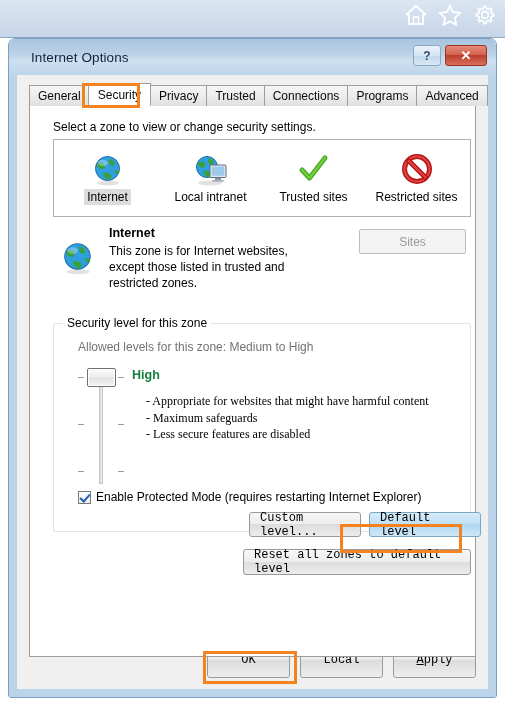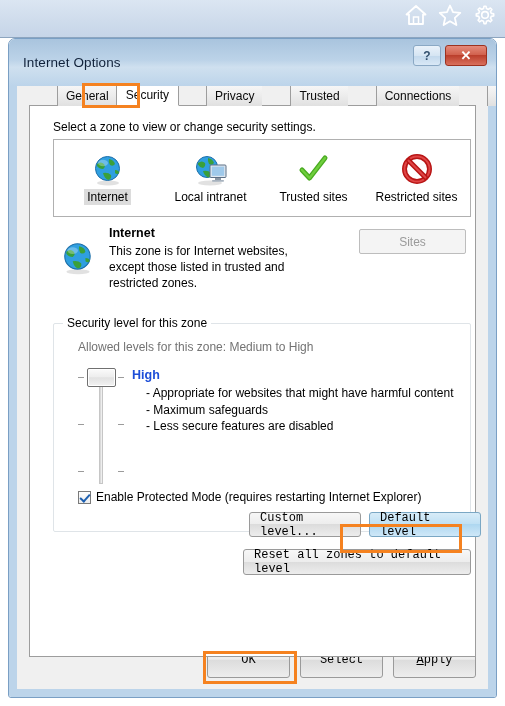--- a/index.html
+++ b/index.html
@@ -47,25 +47,25 @@
     position: absolute; inset: 0;
     border-radius: 6px 6px 2px 2px;
     border: 8px solid #bcd4ea;
     border-top-width: 0;
     pointer-events: none;
   }
 
   
   #titlebar {
     position: relative;
-    height: 47px;
+    height: 36px;
     background: linear-gradient(to bottom, #a9c4de 0%, #bcd3e8 45%, #cfe0ef 60%, #bcd4ea 100%);
     border-radius: 6px 6px 0 0;
     display: flex; align-items: center;
-    padding-left: 14px;
+    padding-left: 22px;
     z-index: 3;
   }
   #title-text {
     font-size: 13.5px;
     color: #11223a;
     letter-spacing: 0.1px;
   }
   #title-buttons {
     position: absolute; right: 9px; top: 6px;
     display: flex; gap: 4px;
@@ -114,21 +114,20 @@
     padding: 0 8px;
     display: flex; align-items: center;
     font-size: 12px;
     color: #0a0a0a;
     background: linear-gradient(to bottom, #f6f6f6 0%, #ececec 50%, #e0e0e0 100%);
     border: 1px solid #9d9d9d;
     border-bottom: none;
     border-right: none;
     cursor: default;
     position: relative;
-    margin-left: 28px;
   }
   .tab:last-child { border-right: 1px solid #9d9d9d; }
   .tab.selected {
     background: #ffffff;
     height: 23px;
     border: 1px solid #9d9d9d;
     border-bottom: 1px solid #ffffff;
     z-index: 6;
     margin-right: -1px;
     margin-left: -1px;
@@ -259,29 +258,29 @@
     box-shadow: 0 0 0 1px #ffffff inset;
   }
 
   
   #level-desc {
     position: absolute;
     left: 78px; top: 44px;
     width: 330px;
   }
   #level-name {
-    font-size: 12.5px; font-weight: bold; color: #1d4ed8;
-    margin-bottom: 3px;
+    font-size: 12.5px; font-weight: bold; color: #15803d;
+    margin-bottom: 11px;
   }
   #level-bullets {
     padding-left: 14px;
     font-size: 12px; color: #000;
     line-height: 16.5px;
   }
-  #level-bullets div { white-space: normal; }
+  #level-bullets div { white-space: normal; font-family: Liberation Serif, serif; }
 
   
   #protected-row {
     position: absolute;
     left: 24px; top: 166px;
     display: flex; align-items: center;
     cursor: default;
   }
   .checkbox {
     width: 13px; height: 13px;
@@ -530,21 +529,21 @@
           </div>
         </div>
 
         <div class="btn" id="reset-btn">Reset all zones to default level</div>
 
       </div>
     </div>
 
     <div id="bottom-buttons">
       <div class="btn btn-bottom">OK</div>
-      <div class="btn btn-bottom">Select</div>
+      <div class="btn btn-bottom">Local</div>
       <div class="btn btn-bottom">
         <span class="u">A</span>
           <span>pply</span>
       </div>
     </div>
 
   </div>
 </div>
 
 <div class="anno" id="anno-tab"></div>

